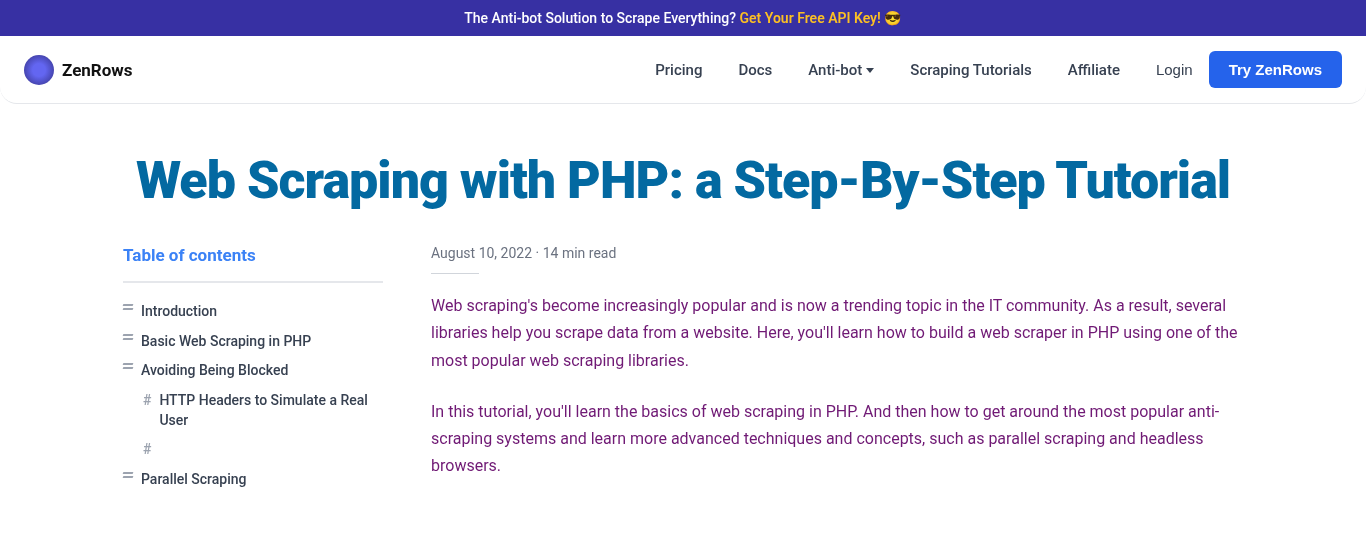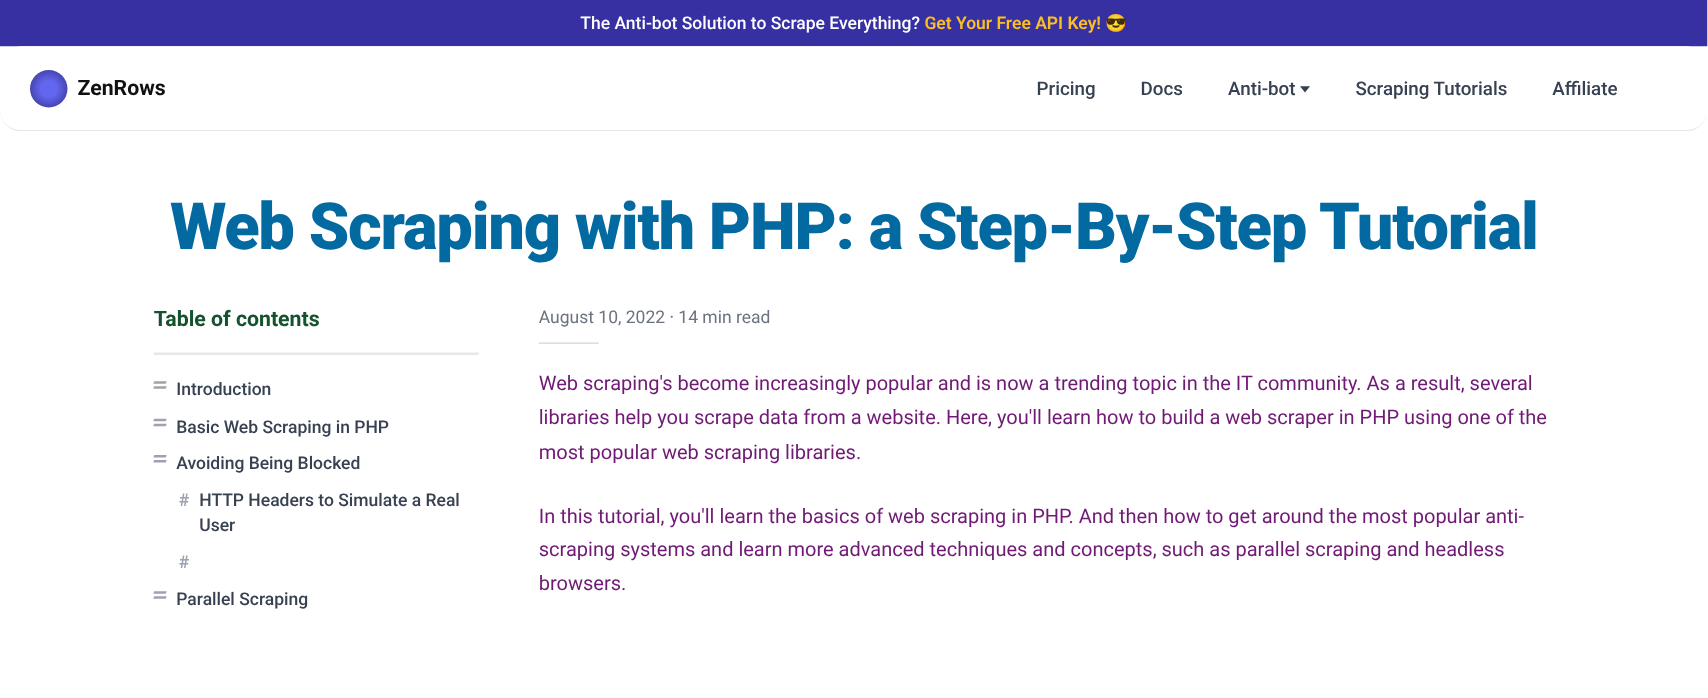--- a/index.html
+++ b/index.html
@@ -42,21 +42,21 @@
     .nav-logo-icon {
       width: 30px;
       height: 30px;
       background: radial-gradient(circle, #6366f1 30%, #312e81 100%);
       border-radius: 50%;
     }
     .nav-links {
       display: flex;
       align-items: center;
       gap: 36px;
-      margin-right: 48px;
+      margin-right: 36px;
     }
     .nav-links a {
       text-decoration: none;
       color: #374151;
       font-size: 15px;
       font-weight: 500;
     }
     .antibot-dropdown {
       display: flex;
       align-items: center;
@@ -126,21 +126,21 @@
     }
 
     
     .toc-sidebar {
       width: 260px;
       flex-shrink: 0;
     }
     .toc-title {
       font-size: 17px;
       font-weight: 700;
-      color: #14532d;
+      color: #3b82f6;
       margin-bottom: 16px;
     }
     .toc-divider {
       height: 2px;
       background: #e5e7eb;
       margin-bottom: 14px;
     }
     .toc-item {
       display: flex;
       align-items: flex-start;
@@ -220,20 +220,24 @@
     <a>Pricing</a>
     <a>Docs</a>
     <div class="antibot-dropdown">
       <span>Anti-bot</span>
       <span class="chevron-down"></span>
     </div>
     <a>Scraping Tutorials</a>
     <a>Affiliate</a>
   </div>
 
+  <div class="nav-right">
+    <button class="btn-login">Login</button>
+    <button class="btn-try">Try ZenRows</button>
+  </div>
 </nav>
 
 <div class="page-content">
 
   <div class="article-title-section">
     <h1 class="article-title">Web Scraping with PHP: a Step-By-Step Tutorial</h1>
   </div>
 
   <div class="main-layout">
 

